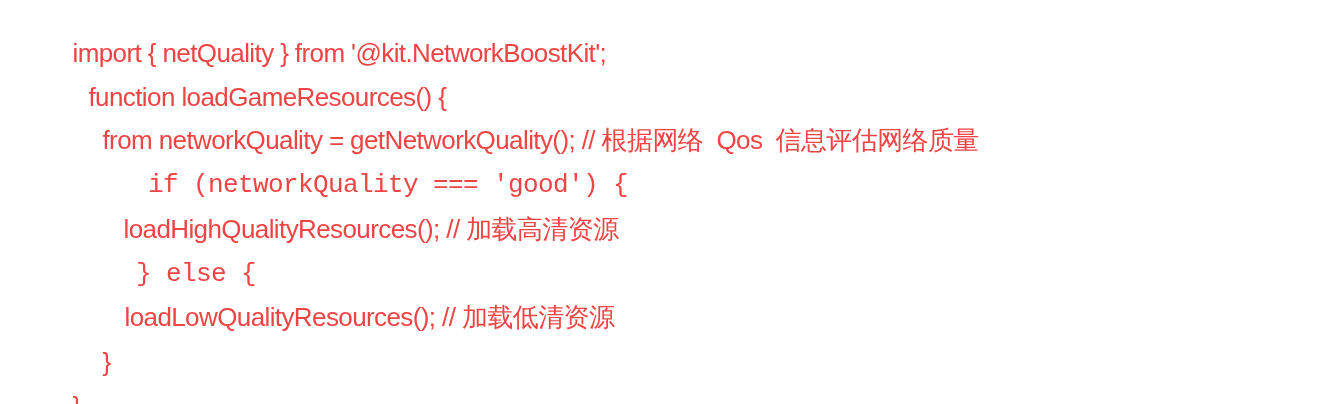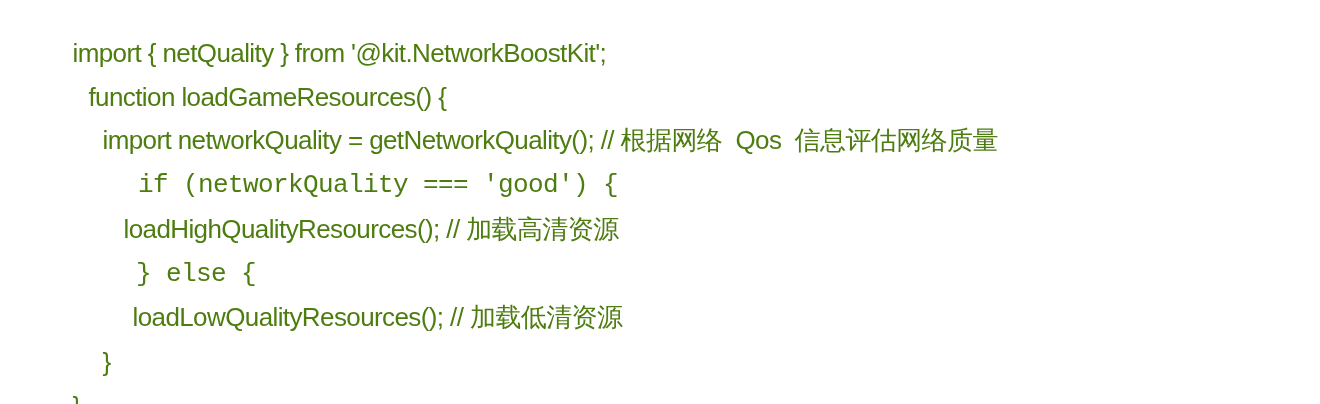--- a/index.html
+++ b/index.html
@@ -18,51 +18,51 @@
       left: 46px;
       top: 0;
       right: 0;
     }
     .code-line {
       position: absolute;
       left: 0;
       white-space: pre;
       font-family: "Liberation Sans", "DejaVu Sans", sans-serif;
       font-size: 26px;
-      color: #4d7c0f;
+      color: #ef4444;
       letter-spacing: -0.6px;
       line-height: 30px;
       height: 30px;
     }
     .code-line .code { }
     .code-line .comment { }
   </style>
 </head>
 <body>
 
 <div class="code-block">
   <div class="code-line" style="top:8px;left:0px;">
     <span class="code">import { netQuality } from '@kit.NetworkBoostKit';</span><span class="comment"></span>
   </div>
   <div class="code-line" style="top:52px;left:16px;">
     <span class="code">function loadGameResources() {</span><span class="comment"></span>
   </div>
   <div class="code-line" style="top:95px;left:30px;">
-    <span class="code">import networkQuality = getNetworkQuality(); // </span><span class="comment">根据网络  Qos  信息评估网络质量</span>
+    <span class="code">from networkQuality = getNetworkQuality(); // </span><span class="comment">根据网络  Qos  信息评估网络质量</span>
   </div>
-  <div class="code-line" style="top:140px;left:32px;font-family:Liberation Mono, monospace;">
+  <div class="code-line" style="top:140px;left:42px;font-family:Liberation Mono, monospace;">
     <span class="code">if (networkQuality === 'good') {</span><span class="comment"></span>
   </div>
   <div class="code-line" style="top:184px;left:51px;">
     <span class="code">loadHighQualityResources(); // </span><span class="comment">加载高清资源</span>
   </div>
   <div class="code-line" style="top:229px;left:30px;font-family:Liberation Mono, monospace;">
     <span class="code">} else {</span><span class="comment"></span>
   </div>
-  <div class="code-line" style="top:272px;left:60px;">
+  <div class="code-line" style="top:272px;left:52px;">
     <span class="code">loadLowQualityResources(); // </span><span class="comment">加载低清资源</span>
   </div>
   <div class="code-line" style="top:317px;left:30px;">
     <span class="code">}</span><span class="comment"></span>
   </div>
   <div class="code-line" style="top:361px;left:0px;">
     <span class="code">}</span><span class="comment"></span>
   </div>
 </div>
 

